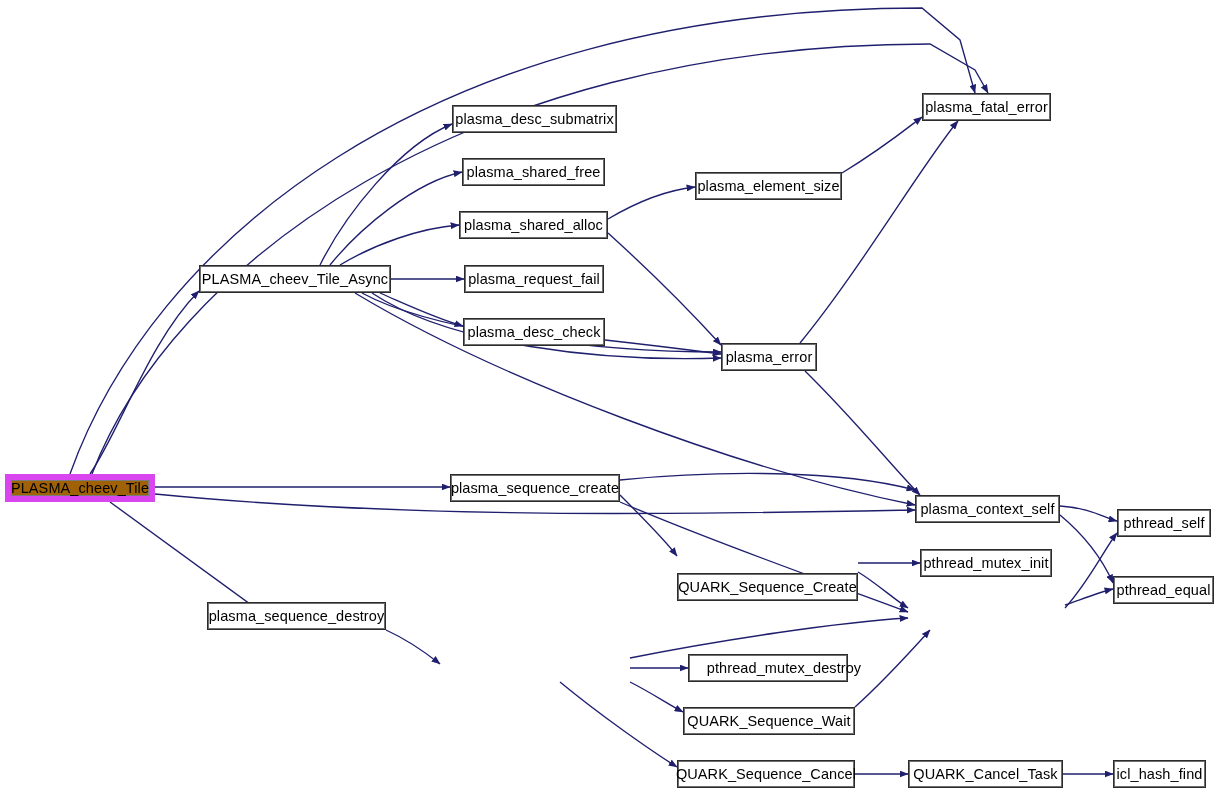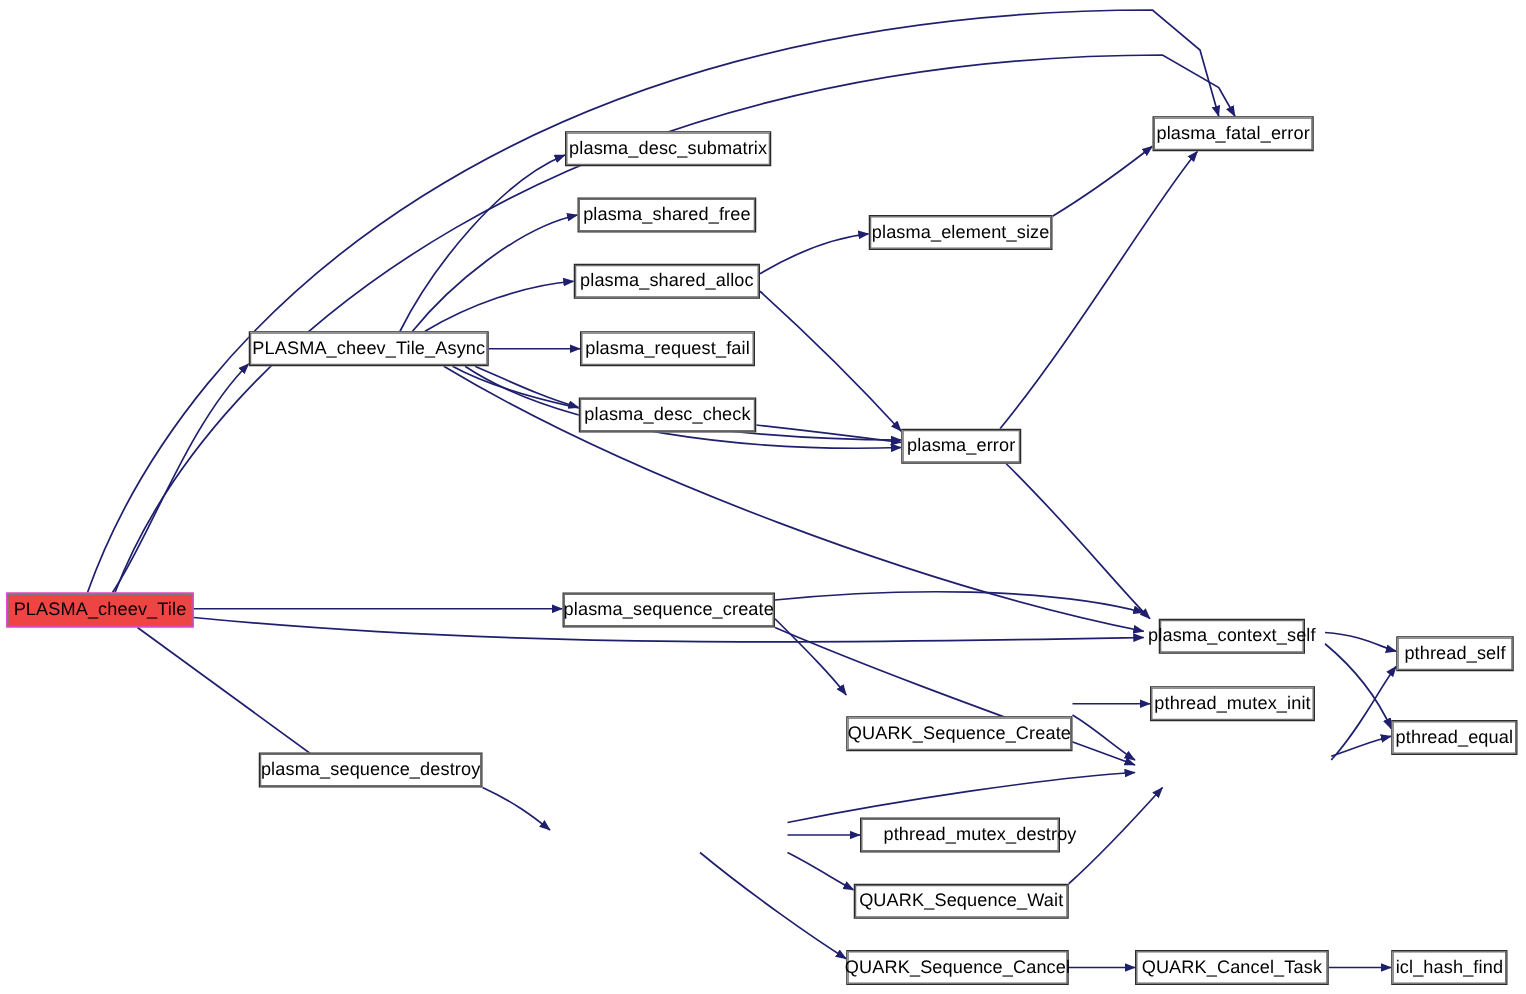--- a/index.html
+++ b/index.html
@@ -38,22 +38,22 @@
     color: #000000;
     font-size: 14.5px;
     line-height: 1;
     display: flex;
     align-items: center;
     justify-content: center;
     white-space: nowrap;
     letter-spacing: 0.1px;
   }
   .gnode.root {
-    background: #ef4444;
-    border: 1px solid #d946ef;
+    background: #a16207;
+    border: 6px solid #d946ef;
     box-shadow: 0 0 0 1px #7a7a7a inset;
   }
   .gnode.heavy {
     border-width: 1px;
     box-shadow: 0 0 0 1px #6e6e6e inset;
   }
   .gnode-label {
     display: block;
     padding: 0 6px;
     pointer-events: none;
@@ -139,21 +139,21 @@
       </div>
       <div class="gnode heavy" style="left: 721px; top: 343px; width: 96px; height: 28px;">
         <span class="gnode-label">plasma_error</span>
       </div>
       <div class="gnode heavy" style="left: 450px; top: 474px; width: 170px; height: 28px;">
         <span class="gnode-label">plasma_sequence_create</span>
       </div>
       <div class="gnode heavy" style="left: 207px; top: 602px; width: 179px; height: 28px;">
         <span class="gnode-label">plasma_sequence_destroy</span>
       </div>
-      <div class="gnode heavy" style="left: 915px; top: 495px; width: 117px; height: 28px; margin-left: 12px;">
+      <div class="gnode heavy" style="left: 915px; top: 495px; width: 145px; height: 28px;">
         <span class="gnode-label">plasma_context_self</span>
       </div>
       <div class="gnode heavy" style="left: 677px; top: 573px; width: 181px; height: 28px;">
         <span class="gnode-label">QUARK_Sequence_Create</span>
       </div>
       <div class="gnode heavy" style="left: 920px; top: 549px; width: 132px; height: 28px;">
         <span class="gnode-label">pthread_mutex_init</span>
       </div>
       <div class="gnode heavy" style="left: 1117px; top: 509px; width: 94px; height: 28px;">
         <span class="gnode-label">pthread_self</span>

